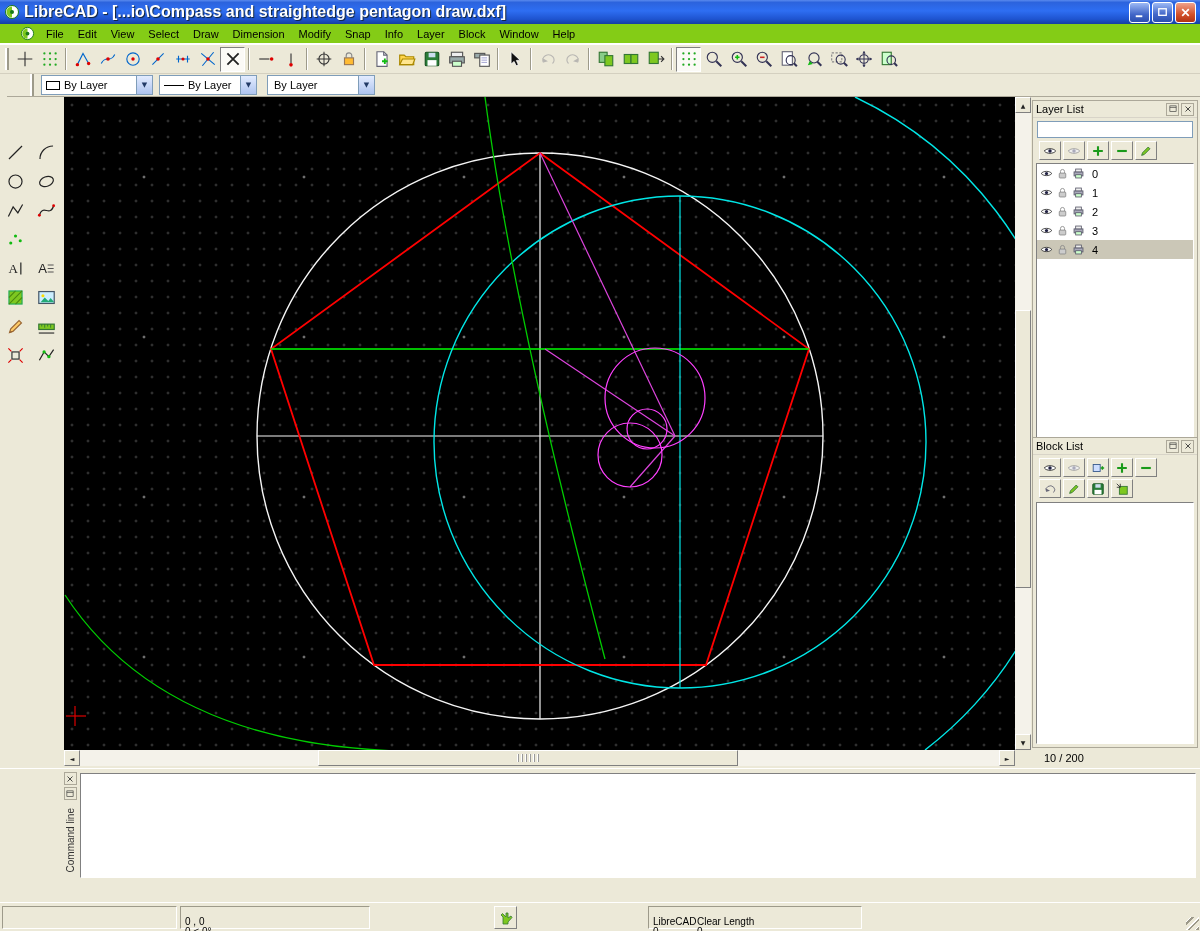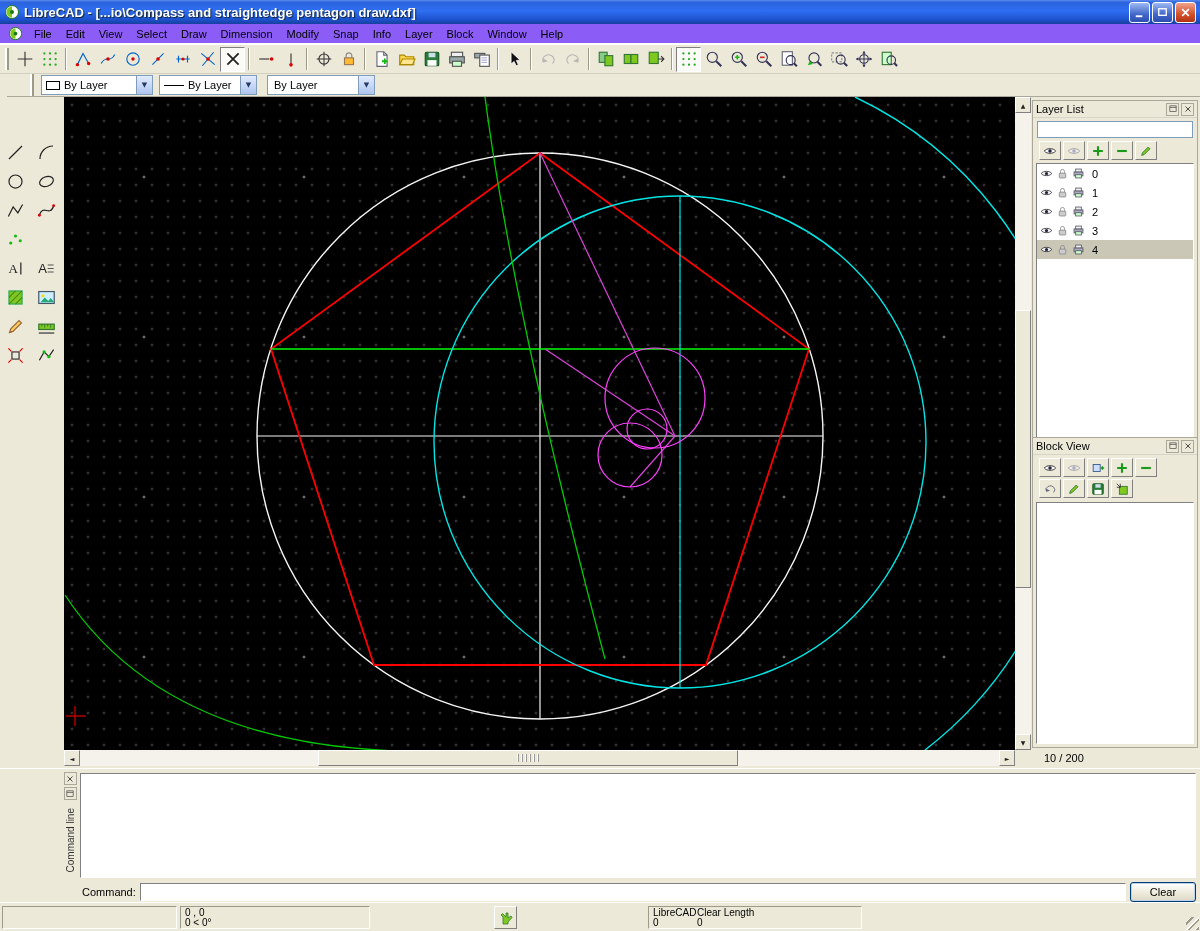--- a/index.html
+++ b/index.html
@@ -3,29 +3,29 @@
 <meta charset="utf-8">
 <style>
 *{box-sizing:border-box;margin:0;padding:0}
 html,body{width:1200px;height:931px}
 body{font-family:"Liberation Sans",sans-serif;font-size:11px;background:#ece9d8;position:relative;overflow:hidden;color:#000}
 .ic{display:block}
 button{cursor:default;font:inherit}
 
 
 .titlebar{position:absolute;left:0;top:0;width:1200px;height:24px;background:linear-gradient(180deg,#5a8aee 0%,#2c63dd 10%,#2e6ef2 45%,#1e53cf 80%,#16409f 100%);display:flex;align-items:center;padding:0 4px;gap:4px}
-.ttext{color:#fff;font-weight:bold;font-size:13px;text-shadow:1px 1px 1px #123;flex:1;white-space:nowrap;overflow:hidden}
+.ttext{color:#fff;font-weight:bold;font-size:16px;text-shadow:1px 1px 1px #123;flex:1;white-space:nowrap;overflow:hidden}
 .wbtns{display:flex;gap:2px}
 .wbtn{width:21px;height:21px;border:1px solid #fff;border-radius:3px;background:linear-gradient(180deg,#9cb9f5,#4267c8 60%,#2c4fb0);display:flex;align-items:center;justify-content:center;padding:0}
 .wbtn.close{background:linear-gradient(180deg,#f0a28c,#d3512a 60%,#b23313)}
 .wbtn .ic{width:15px;height:15px}
 .ticon .ic{width:16px;height:16px}
 
 
-.menubar{position:absolute;left:0;top:24px;width:1200px;height:20px;background:#8b5cf6;display:flex;align-items:center;padding:0 4px;border-bottom:1px solid #fff}
+.menubar{position:absolute;left:0;top:24px;width:1200px;height:20px;background:#84cc16;display:flex;align-items:center;padding:0 16px;border-bottom:1px solid #fff}
 .micon .ic{width:15px;height:15px;margin:0 4px}
 .menu-item{padding:2px 7px}
 
 
 .tb1{position:absolute;left:0;top:44px;width:1200px;height:30px;background:#ece9d8;display:flex;align-items:center;padding:0 2px;border-top:1px solid #fff;border-bottom:1px solid #d4d0c0}
 .thandle{width:4px;height:22px;margin:0 3px;background:linear-gradient(90deg,#fff 0 2px,#9d9a8a 2px 4px)}
 .tsep{width:2px;height:22px;margin:0 3px;background:linear-gradient(90deg,#9d9a8a 0 1px,#fff 1px 2px)}
 .tbtn{width:25px;height:25px;background:transparent;border:1px solid transparent;display:flex;align-items:center;justify-content:center;padding:0}
 .tbtn .ic{width:18px;height:18px}
 .tbtn.pressed{border-color:#808080 #fff #fff #808080;background:#fbfaf6}
@@ -93,21 +93,21 @@
 .dhbtn{width:13px;height:13px;border:1px solid #aca899;background:#ece9d8;display:flex;align-items:center;justify-content:center;padding:0}
 .dhbtn .ic{width:10px;height:10px}
 .dhlabel{writing-mode:vertical-rl;transform:rotate(180deg);font-size:10px;color:#333;margin-top:6px}
 .cmdhistory{position:absolute;left:80px;right:4px;top:4px;height:105px;background:#fff;border:1px solid;border-color:#808080 #fff #fff #808080}
 .cmdrow{position:absolute;left:82px;right:4px;top:113px;height:20px;display:flex;align-items:center;gap:4px}
 .cmdinput{flex:1;height:18px;border:1px solid;border-color:#808080 #fff #fff #808080;background:#fff;font:inherit;padding:0 3px}
 .clearbtn{width:66px;height:20px;border:1px solid #003c74;border-radius:3px;background:linear-gradient(180deg,#fff,#ece9d8 60%,#ddd8c8);box-shadow:inset 0 0 0 1px #b9d1ea}
 
 
 .statusbar{position:absolute;left:0;top:902px;width:1200px;height:29px;background:#ece9d8;border-top:1px solid #fff;font-size:10px}
-.sbox{position:absolute;top:3px;height:23px;border:1px solid;border-color:#9d9a8a #fff #fff #9d9a8a;padding:1px 4px}
+.sbox{position:absolute;top:3px;height:23px;border:1px solid;border-color:#9d9a8a #fff #fff #9d9a8a;padding:10px 4px}
 .sbox.b1{left:2px;width:175px}
 .sbox.b2{left:180px;width:190px}
 .sbox.b3{left:648px;width:214px}
 .sbox .ln{height:10px;line-height:10px}
 .srow{display:flex;height:10px;line-height:10px}
 .sc1{width:44px}
 .sbtn{position:absolute;left:494px;top:3px;width:23px;height:23px;background:#ece9d8;border:1px solid;border-color:#fff #808080 #808080 #fff;display:flex;align-items:center;justify-content:center;padding:0}
 .sbtn .ic{width:16px;height:16px}
 .grip{position:absolute;right:1px;bottom:1px;width:13px;height:13px;background:repeating-linear-gradient(135deg,transparent 0 3px,#fff 3px 4px,#9d9a8a 4px 6px)}
 </style>
@@ -701,21 +701,21 @@
             </svg>
           </span>
           <span class="lname">4</span>
         </div>
       </div>
     </div>
 </div>
 
 <div class="panel blockpanel">
   <div class="ptitle">
-    <span class="t">Block View</span>
+    <span class="t">Block List</span>
     <button class="ptbtn">
         <svg viewBox="0 0 16 16" class="ic">
           <rect x="3" y="3" width="10" height="9" stroke="#333" fill="none"></rect>
           <path d="M3 5.5h10" stroke="#333" fill="none"></path>
         </svg>
       </button>
     <button class="ptbtn">
         <svg viewBox="0 0 16 16" class="ic">
           <path d="M4 4l8 8M12 4l-8 8" stroke="#333" stroke-width="1.4" fill="none"></path>
         </svg>
@@ -789,25 +789,20 @@
       </button>
     <button class="dhbtn">
         <svg viewBox="0 0 16 16" class="ic">
           <rect x="3" y="3" width="10" height="9" stroke="#333" fill="none"></rect>
           <path d="M3 5.5h10" stroke="#333" fill="none"></path>
         </svg>
       </button>
     <span class="dhlabel">Command line</span>
   </div>
   <div class="cmdhistory"></div>
-  <div class="cmdrow">
-    <span>Command:</span>
-    <input class="cmdinput" value="" style="">
-    <button class="clearbtn">Clear</button>
-  </div>
 </div>
 
 <div class="statusbar">
   <div class="sbox b1"></div>
   <div class="sbox b2">
     <div class="ln">0 , 0</div>
     <div class="ln">0 &lt; 0°</div>
   </div>
   <button class="sbtn">
       <svg viewBox="0 0 16 16" class="ic">

